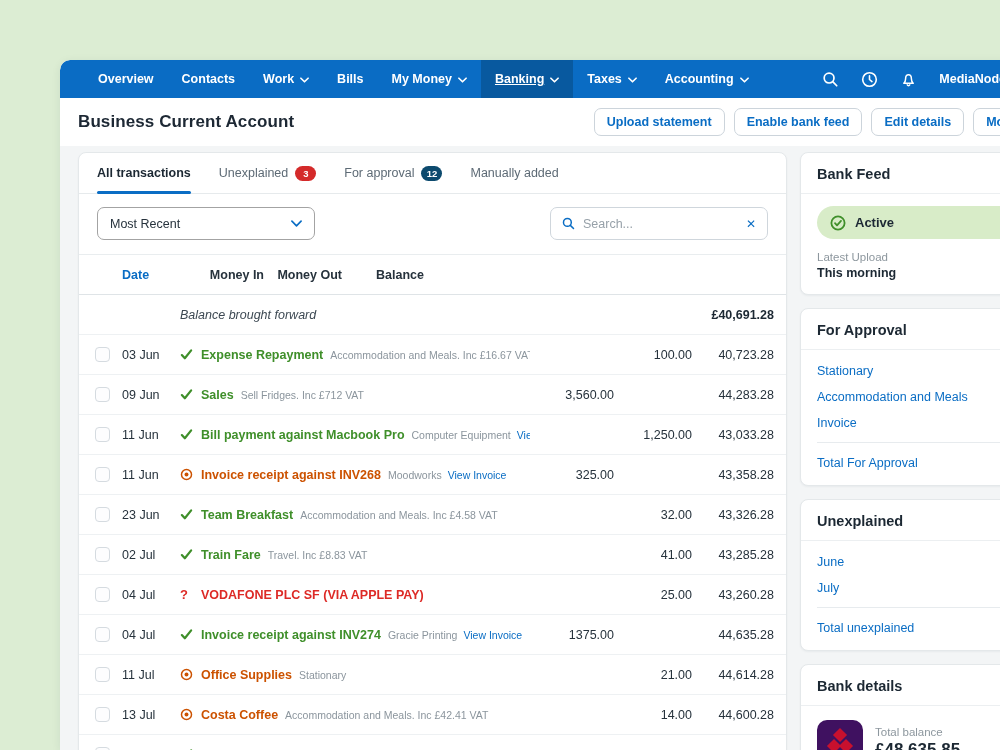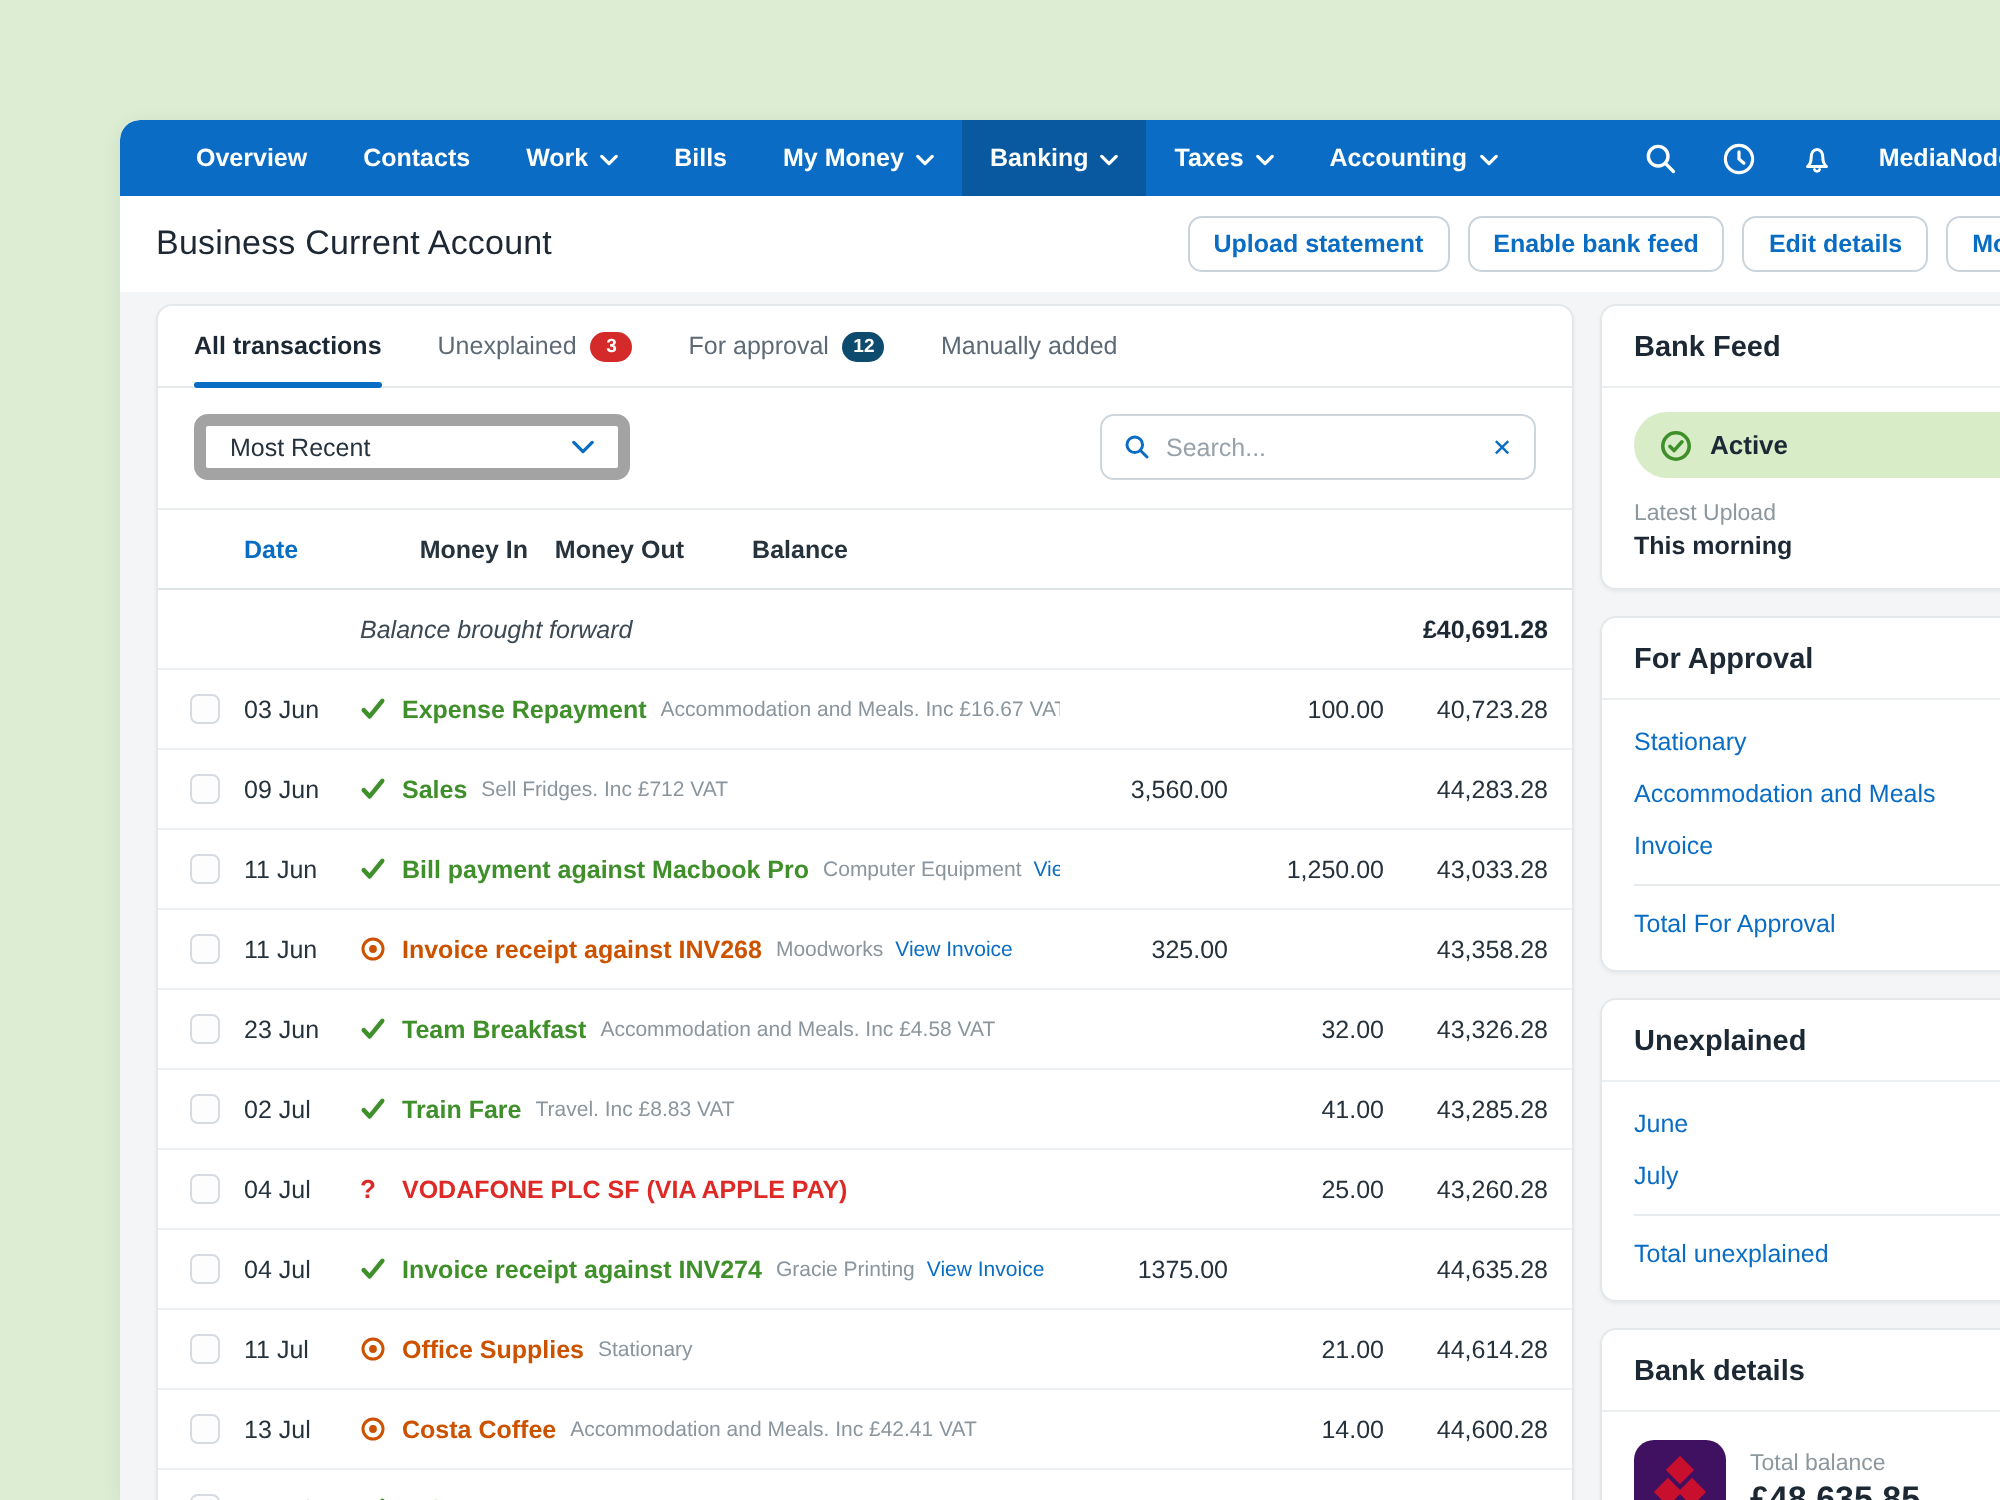--- a/index.html
+++ b/index.html
@@ -18,31 +18,31 @@
   
   nav.topnav {
     height:38px; background:var(--nav-bg,#0a6cc4); display:flex; align-items:stretch;
     padding:0 44px 0 24px; border-radius:10px 10px 0 0;
   }
   .nav-items { display:flex; align-items:stretch; }
   .nav-item {
     display:flex; align-items:center; gap:6px; padding:0 14px; color:#fff;
     font-size:12.5px; font-weight:700; cursor:pointer; white-space:nowrap;
   }
-  .nav-item.active { background:var(--nav-active-bg,#08599f); }
+  .nav-item.active { background:var(--nav-active-bg,#08599f);text-decoration:underline; }
   .nav-item .chev { color:#fff; margin-top:1px; }
   .nav-right { margin-left:auto; display:flex; align-items:center; gap:22px; color:#fff; }
   .nav-ic { display:inline-flex; cursor:pointer; }
   .nav-user { font-size:12.5px; font-weight:700; white-space:nowrap; cursor:pointer; }
   
   .page-header {
     height:48px; background:#fff; display:flex; align-items:center;
     padding:0 21px 0 18px;
   }
-  .page-header h1 { font-size:17px; font-weight:400; color:#1d2834; letter-spacing:.1px; }
+  .page-header h1 { font-size:17px; font-weight:700; color:#1d2834; letter-spacing:.1px; }
   .actions { margin-left:auto; display:flex; gap:9px; }
   .hbtn {
     background:#fff; border:1px solid #ccd4db; border-radius:7px;
     color:var(--accent-blue,#0a6dc4); font-weight:700; font-size:12.5px;
     padding:6px 12px; cursor:pointer; white-space:nowrap;
     font-family:inherit;
   }
   
   .content { padding:6px 0 0 18px; display:flex; gap:13px; align-items:flex-start; }
   .main-card {
@@ -54,21 +54,21 @@
   .tab { position:relative; height:100%; display:flex; align-items:center; gap:7px; font-size:12.5px; color:#5d6a75; cursor:pointer; white-space:nowrap; }
   .tab.active { color:#1c2833; font-weight:700; }
   .tab.active::after { content:''; position:absolute; left:0; right:0; bottom:-1px; height:3px; background:var(--accent-blue,#0a6dc4); border-radius:2px; }
   .badge {
     min-width:21px; height:15px; border-radius:8px; color:#fff; font-size:9.5px; font-weight:700;
     display:inline-flex; align-items:center; justify-content:center; padding:0 5px;
   }
   
   .filter-row { display:flex; justify-content:space-between; padding:13px 18px 14px; border-bottom:1px solid #e9edef; }
   .select {
-    width:218px; height:33px; border:6px solid #a3a3a3; border-radius:7px; background:#fff;
+    width:218px; height:33px; border:1px solid #a3a3a3; border-radius:7px; background:#fff;
     display:flex; align-items:center; justify-content:space-between; padding:0 12px;
     font-size:12.5px; color:#26323c; cursor:pointer;
   }
   .select .chev { color:var(--accent-blue,#0a6dc4); }
   .search {
     width:218px; height:33px; border:1px solid #cfd6dc; border-radius:7px; background:#fff;
     display:flex; align-items:center; padding:0 11px; gap:8px;
   }
   .search input { border:0; outline:0; flex:1; min-width:0; font-size:12.5px; color:#26323c; font-family:inherit; background:transparent; }
   .search input::placeholder { color:#97a1a9; }

